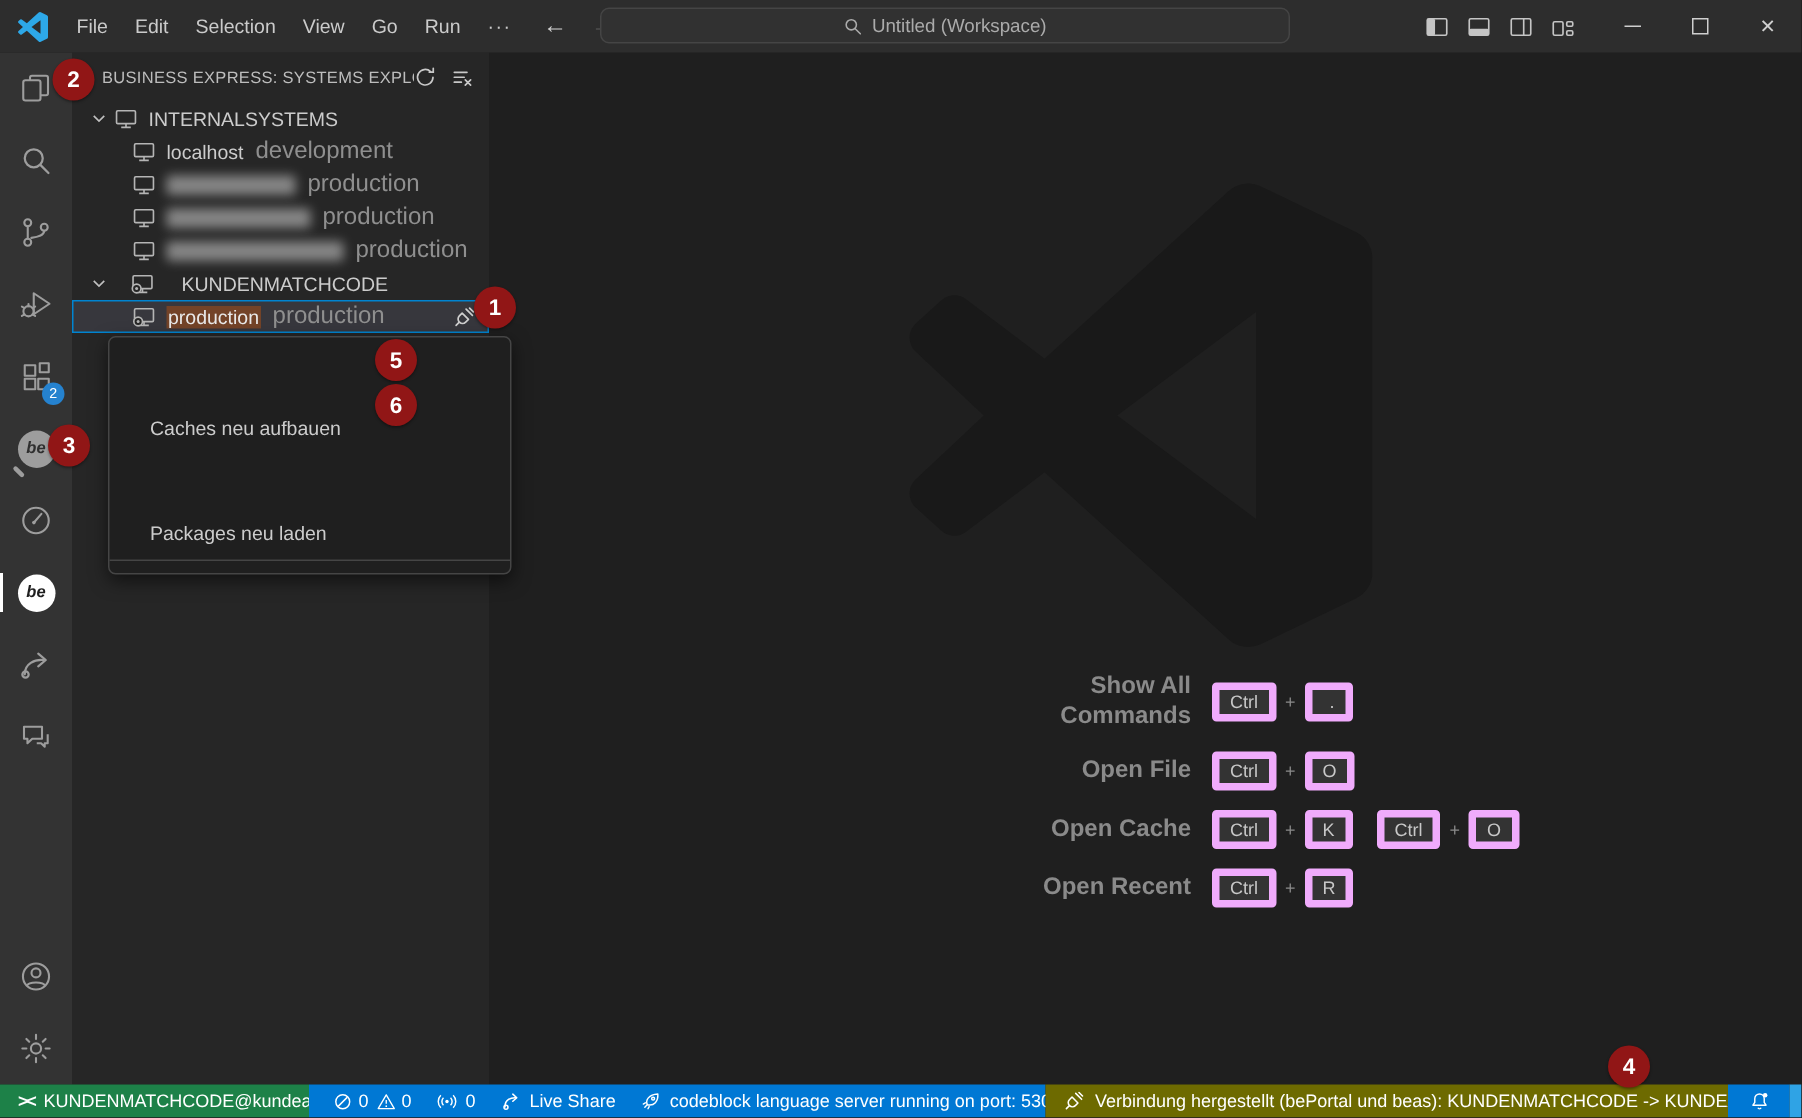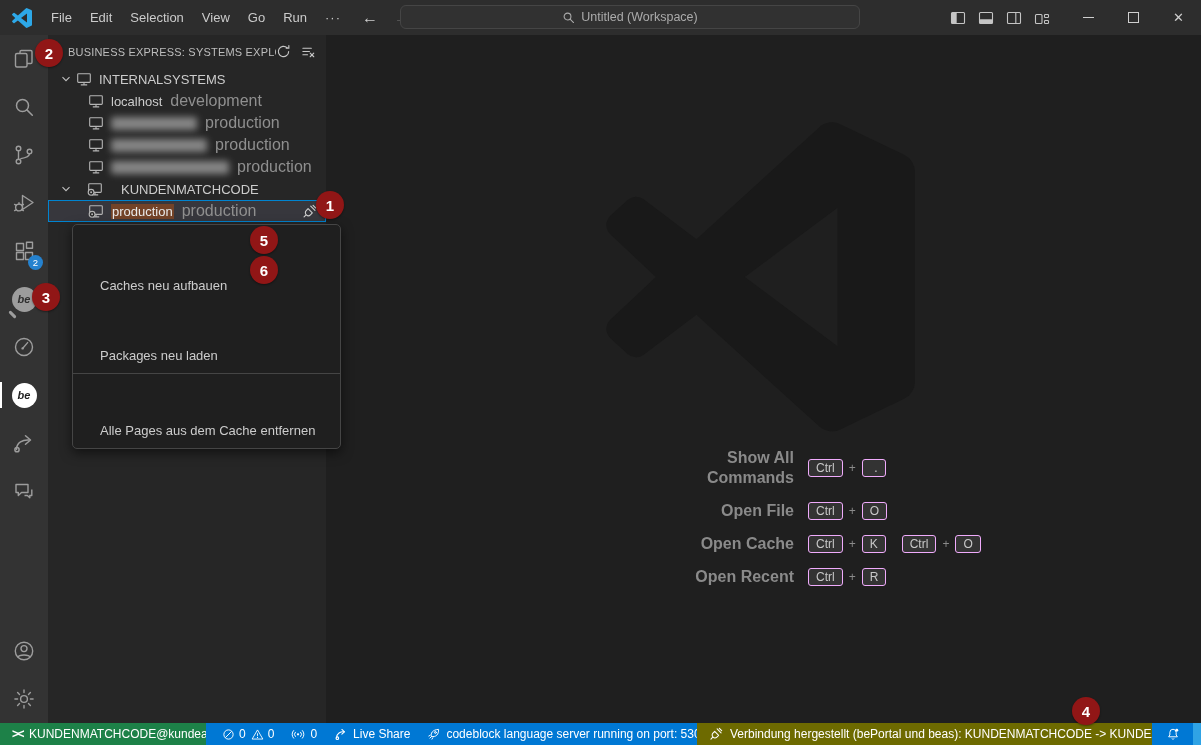--- a/index.html
+++ b/index.html
@@ -66,21 +66,21 @@
 
   
   .editor{position:absolute;left:326px;top:35px;width:875px;height:688px;background:#1f1f1f;}
   .watermark{position:absolute;left:605px;top:122px;z-index:1;}
   .shortcuts{position:absolute;left:672px;top:448px;display:flex;flex-direction:column;gap:13px;z-index:2;}
   .sc-row{display:flex;align-items:center;gap:14px;}
   .sc-label{width:122px;text-align:right;color:#8a8a8a;font-weight:bold;font-size:16px;line-height:1.25;flex:none;}
   .sc-keys{display:flex;align-items:center;}
   .combo{display:flex;align-items:center;}
   .combo + .combo{margin-left:16px;}
-  .kbd{background:#333333;border:1px solid #f0abfc;border-radius:3px;padding:1px 7px;
+  .kbd{background:#333333;border:5px solid #f0abfc;border-radius:3px;padding:1px 7px;
        font-size:12px;color:#c8c8c8;min-width:8px;text-align:right;}
   .plus{color:#8a8a8a;font-size:12px;margin:0 6px;}
 
   
   .statusbar{position:absolute;left:0;bottom:0;width:1201px;height:22px;display:flex;
              font-size:12px;color:#ffffff;z-index:30;}
   .seg{display:flex;align-items:center;height:22px;box-sizing:border-box;white-space:nowrap;}
   .seg-remote{background:#1d8148;width:206px;padding:0 12px;gap:6px;flex:none;}
   .remote-glyph{font-weight:bold;letter-spacing:-1.5px;font-size:12px;}
   .seg-blue{background:#0078d4;width:491px;padding:0 0 0 16px;gap:17px;flex:none;}
@@ -350,21 +350,20 @@
           </svg>
         </span>
       </div>
     </div>
 </div>
 
 <div class="context-menu">
     <div class="menu-row">Caches neu aufbauen</div>
     <div class="menu-row">Packages neu laden</div>
     <div class="menu-sep"></div>
-    <div class="menu-row">Alle Pages aus dem Cache entfernen</div>
   </div>
 
 <div class="editor"></div>
 <span class="watermark">
   <svg width="310" height="310" viewBox="0 0 100 100">
       <path fill="#191919" d="M96.5 10.6 75.9.7a6.2 6.2 0 0 0-7 1.2L29.5 37.8 12.6 25a4.1 4.1 0 0 0-5.3.2L1.8 30.2a4.1 4.1 0 0 0 0 6.1L16.4 50 1.8 63.7a4.1 4.1 0 0 0 0 6.1l5.5 5a4.1 4.1 0 0 0 5.3.2l16.9-12.8L68.9 98a6.2 6.2 0 0 0 7 1.2l20.6-9.9a6.2 6.2 0 0 0 3.5-5.6V16.2a6.2 6.2 0 0 0-3.5-5.6zM75 72.3 45.1 50 75 27.7z"></path>
     </svg>
 </span>
 <div class="shortcuts">
     <div class="sc-row">

